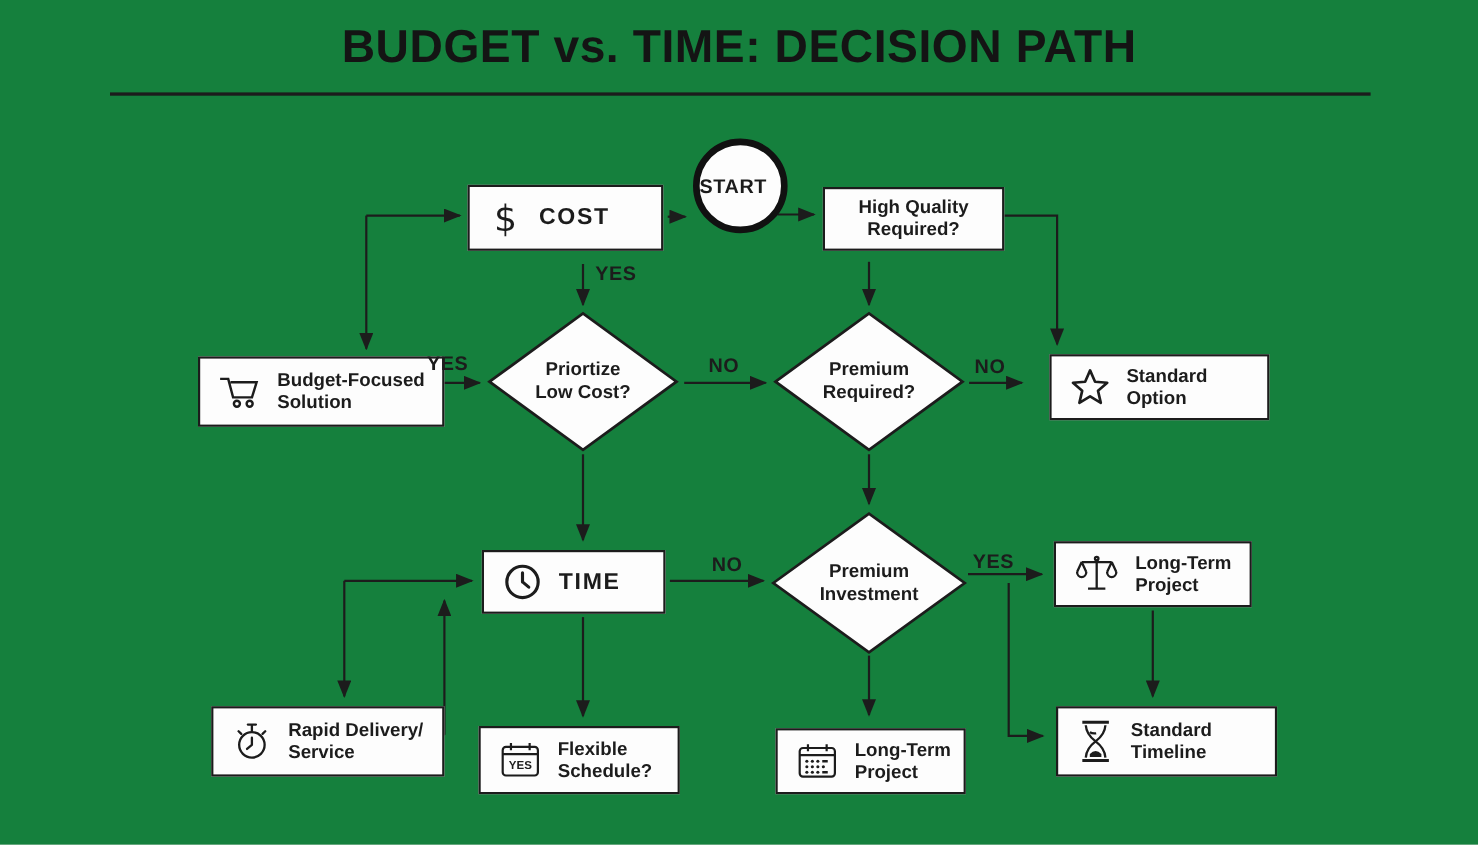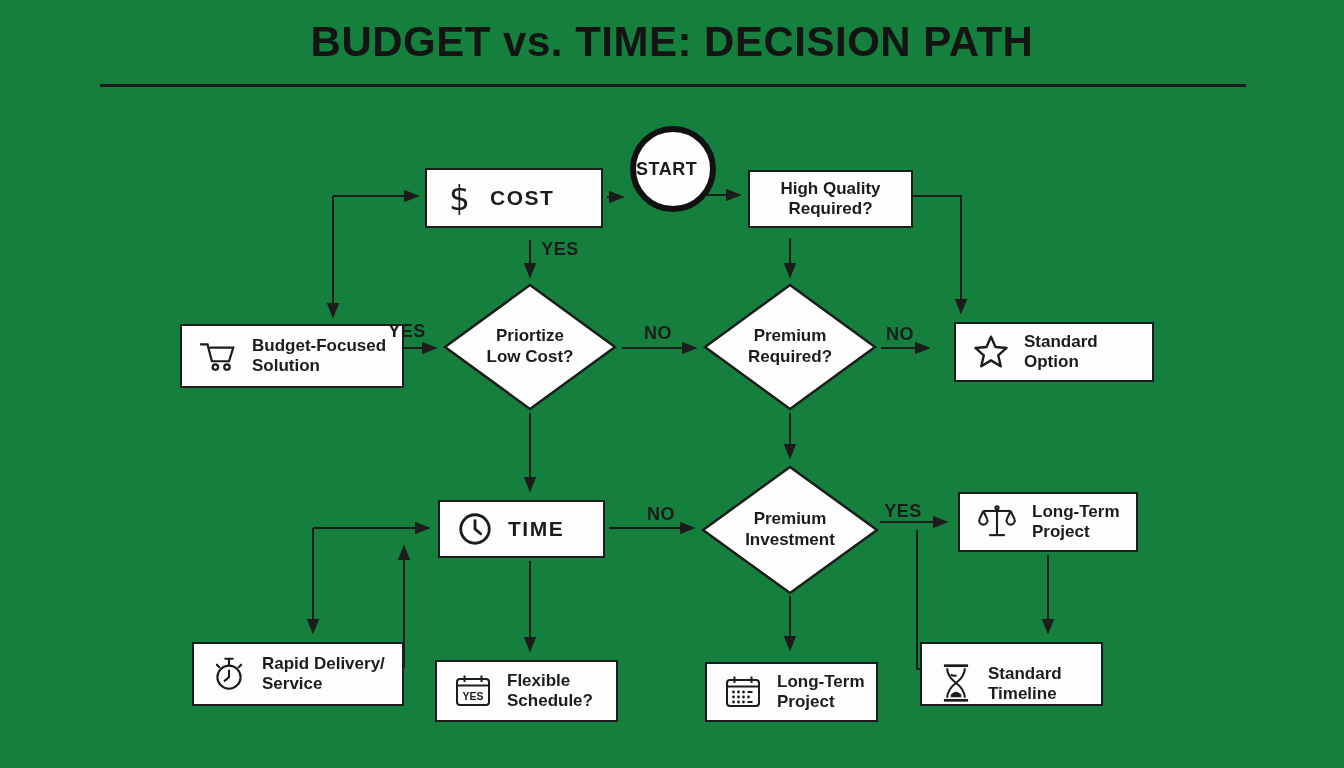--- a/index.html
+++ b/index.html
@@ -229,21 +229,21 @@
       <g stroke="#1c1c1c" stroke-width="2.2" fill="none">
         <path d="M24.5,18 H29.5 M24.5,28 H29.5"></path>
       </g>
     </svg>
     <div class="label">
       <span>Long-Term</span>
       <span>Project</span>
     </div>
   </div>
 
-  <div class="node-box" style="left:920px; top:642px; width:183px; height:64px;align-items:flex-end;">
+  <div class="node-box" style="left:960px; top:642px; width:201px; height:64px;">
     <svg class="icon" width="36" height="42" viewBox="0 0 34 40">
       <g stroke="#1c1c1c" stroke-width="2.6" fill="none">
         <path d="M5.5,3.5 H28.5"></path>
         <path d="M5.5,36.5 H28.5"></path>
       </g>
       <g stroke="#1c1c1c" stroke-width="2" fill="none">
         <path d="M8.5,6 Q9,14 17,20 Q25,14 25.5,6"></path>
         <path d="M8.5,34 Q9,26 17,20 Q25,26 25.5,34"></path>
         <path d="M12,12 Q14,13.5 17.5,13"></path>
       </g>

